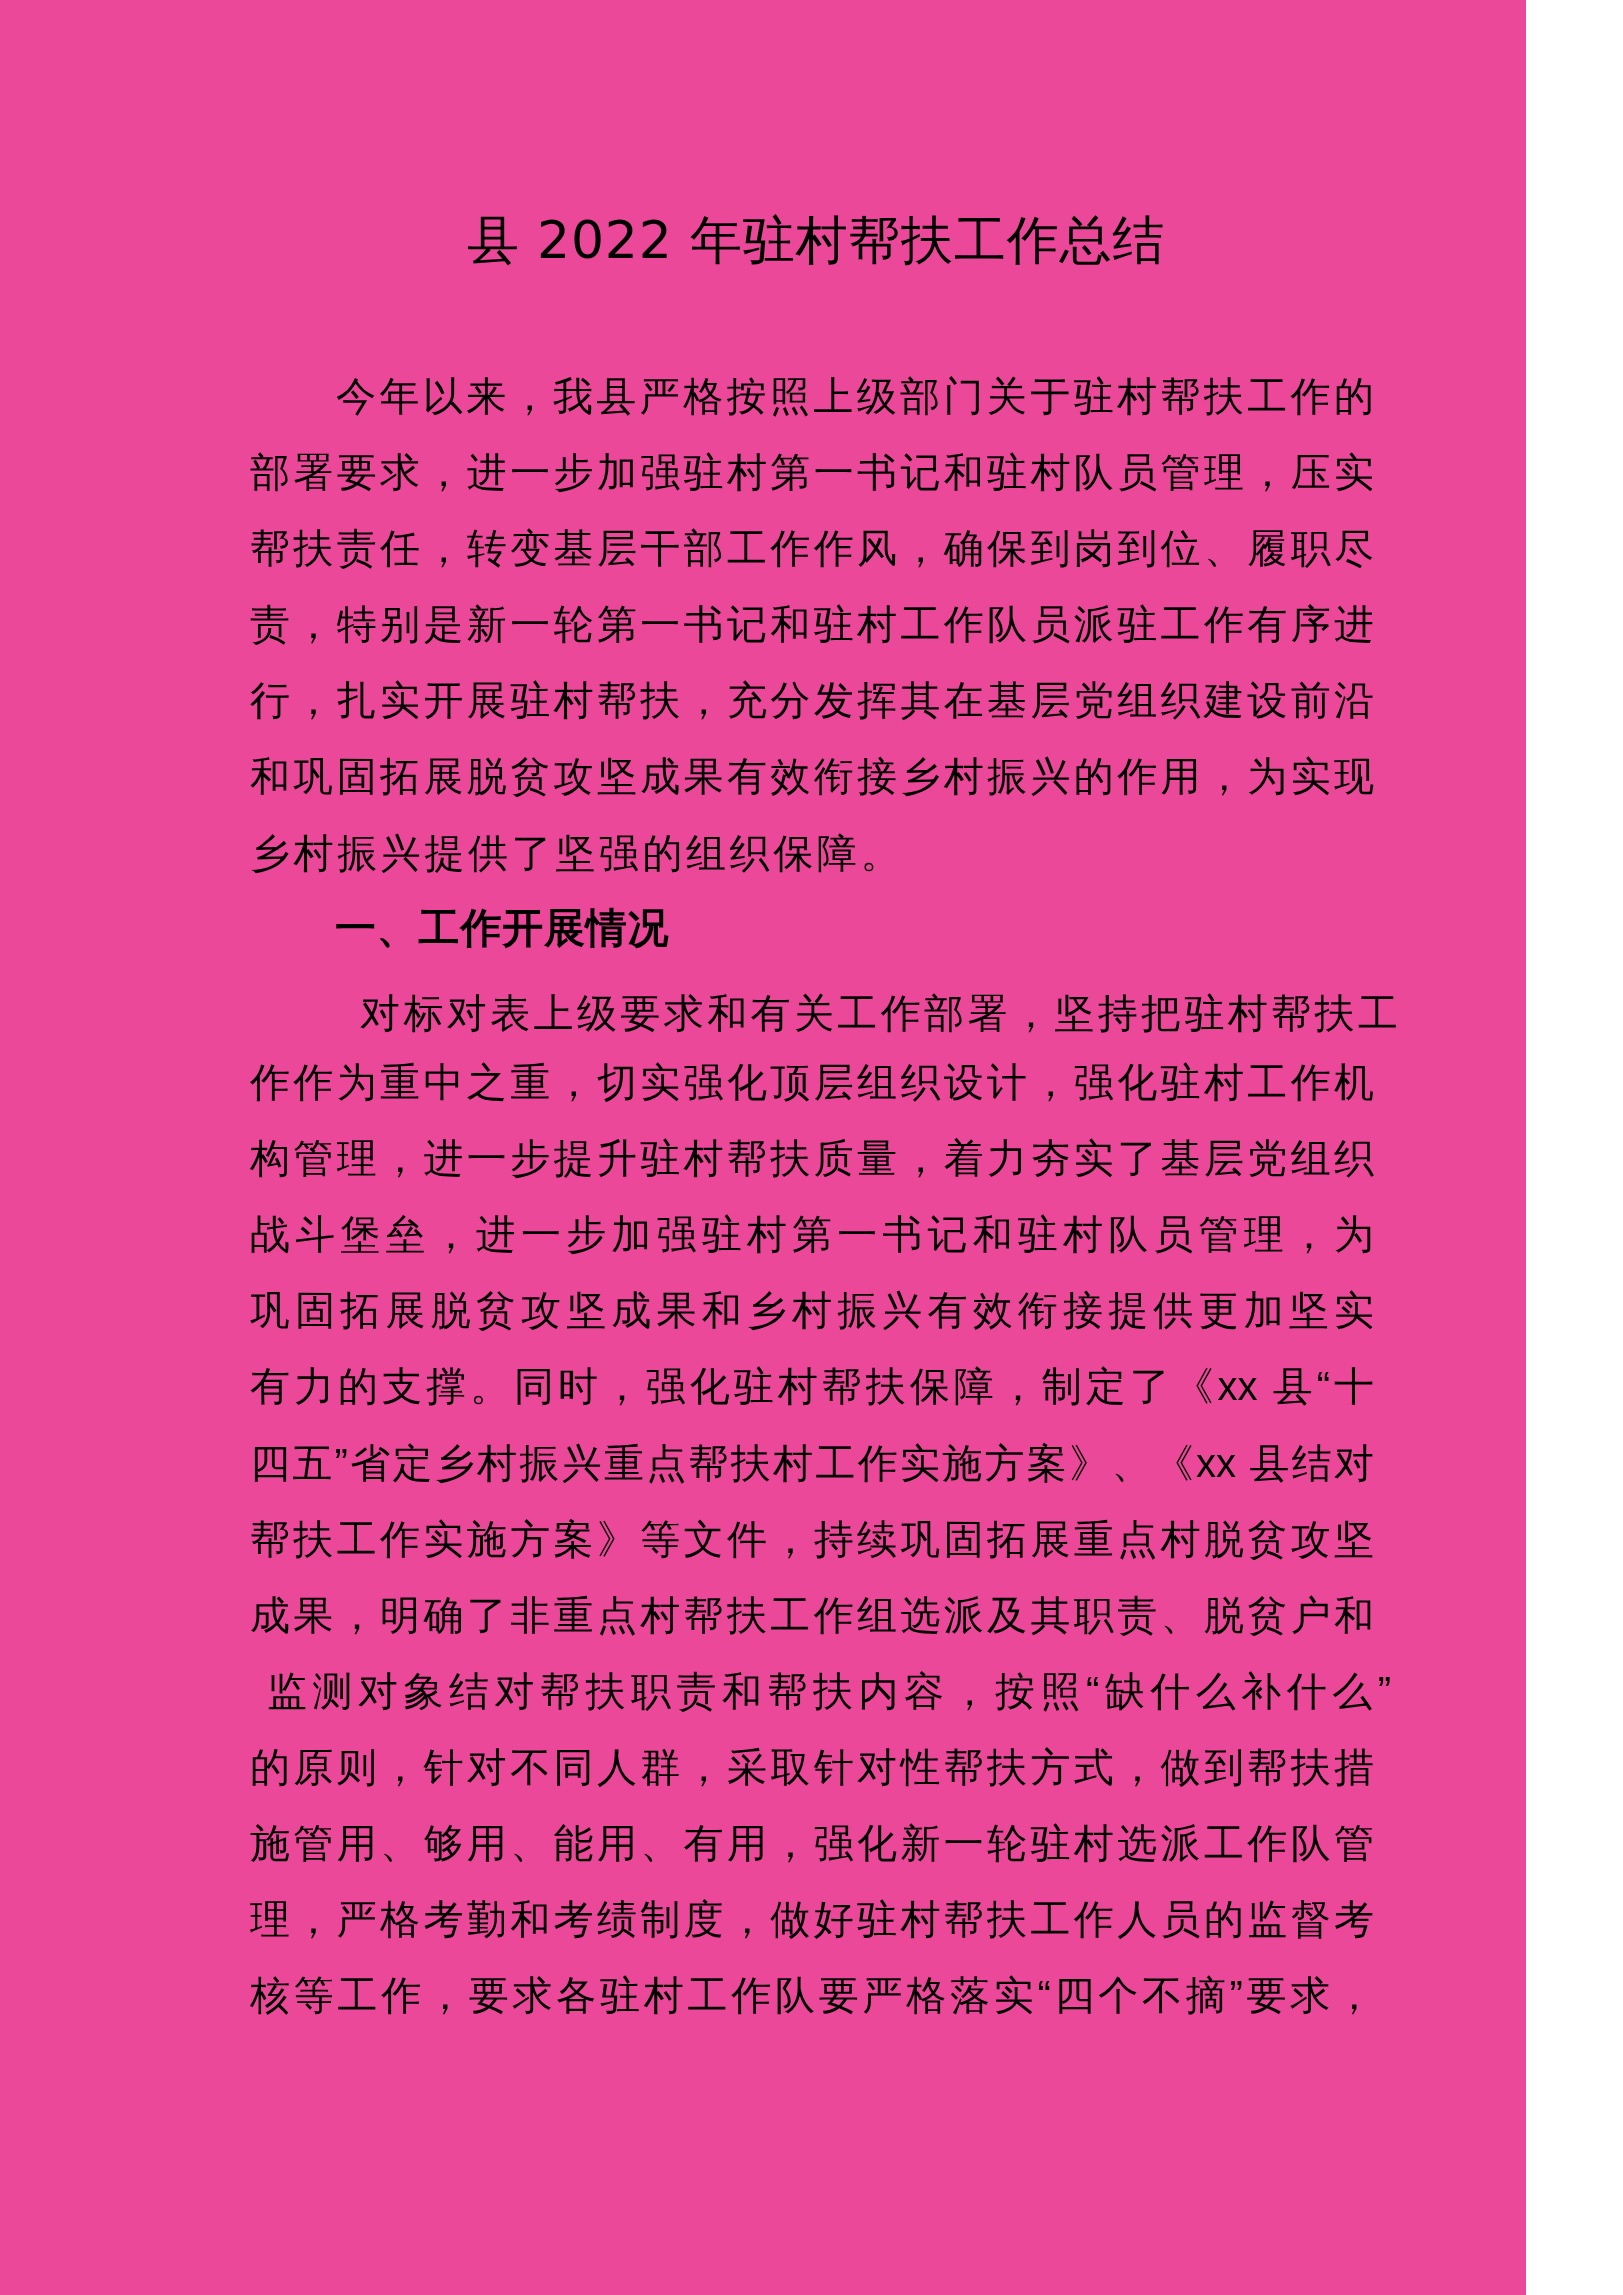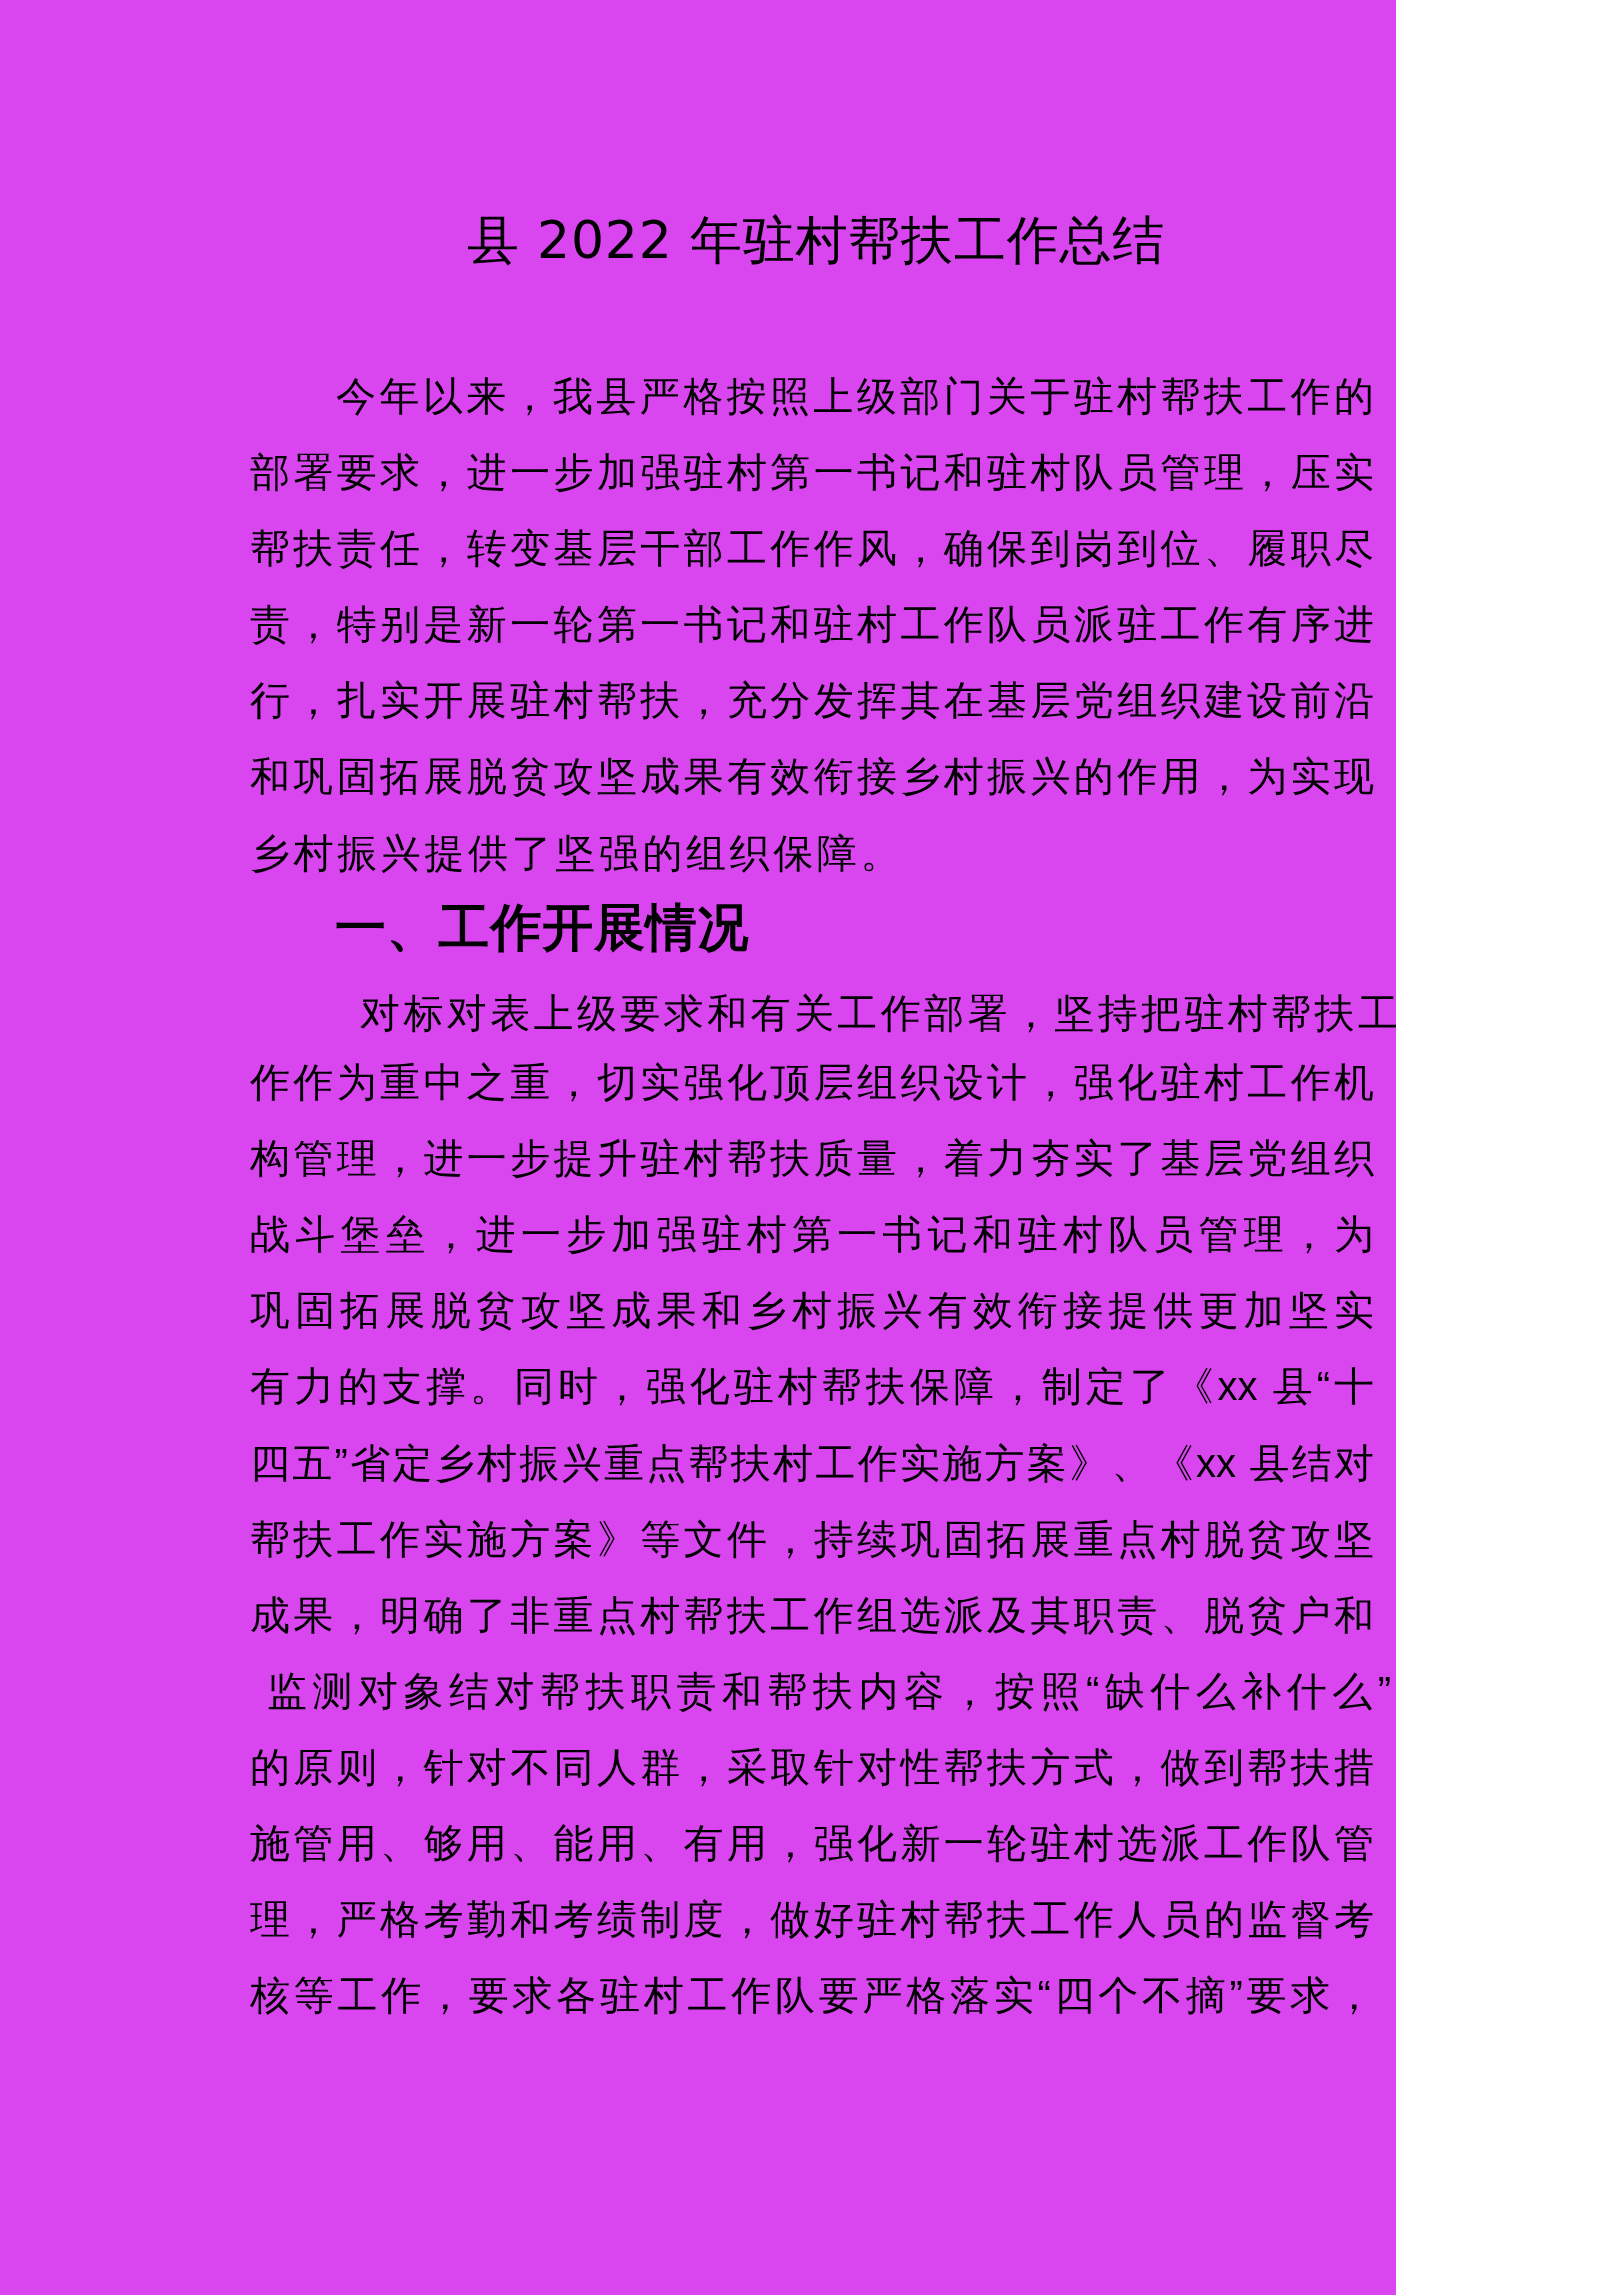--- a/index.html
+++ b/index.html
@@ -11,23 +11,23 @@
       width: 1623px;
       height: 2295px;
       position: relative;
       overflow: hidden;
       color: #000000;
     }
     .page {
       position: absolute;
       left: 0;
       top: 0;
-      width: 1396px;
+      width: 1526px;
       height: 2295px;
-      background: #d946ef;
+      background: #ec4899;
     }
     .title {
       position: absolute;
       left: 0;
       width: 1632px;
       top: 206px;
       height: 68px;
       line-height: 68px;
       text-align: center;
       font-family: "DejaVu Sans", "Liberation Sans", sans-serif;
@@ -63,21 +63,21 @@
     }
     .line.indent.justify {
       width: 1038px;
     }
     .heading {
       position: absolute;
       left: 335px;
       height: 76px;
       line-height: 76px;
       font-family: "DejaVu Sans", "Liberation Sans", sans-serif;
-      font-size: 51px;
+      font-size: 41px;
       font-weight: bold;
       letter-spacing: 0.8px;
       white-space: nowrap;
     }
   </style>
 </head>
 <body>
 
 <div class="page">
 

